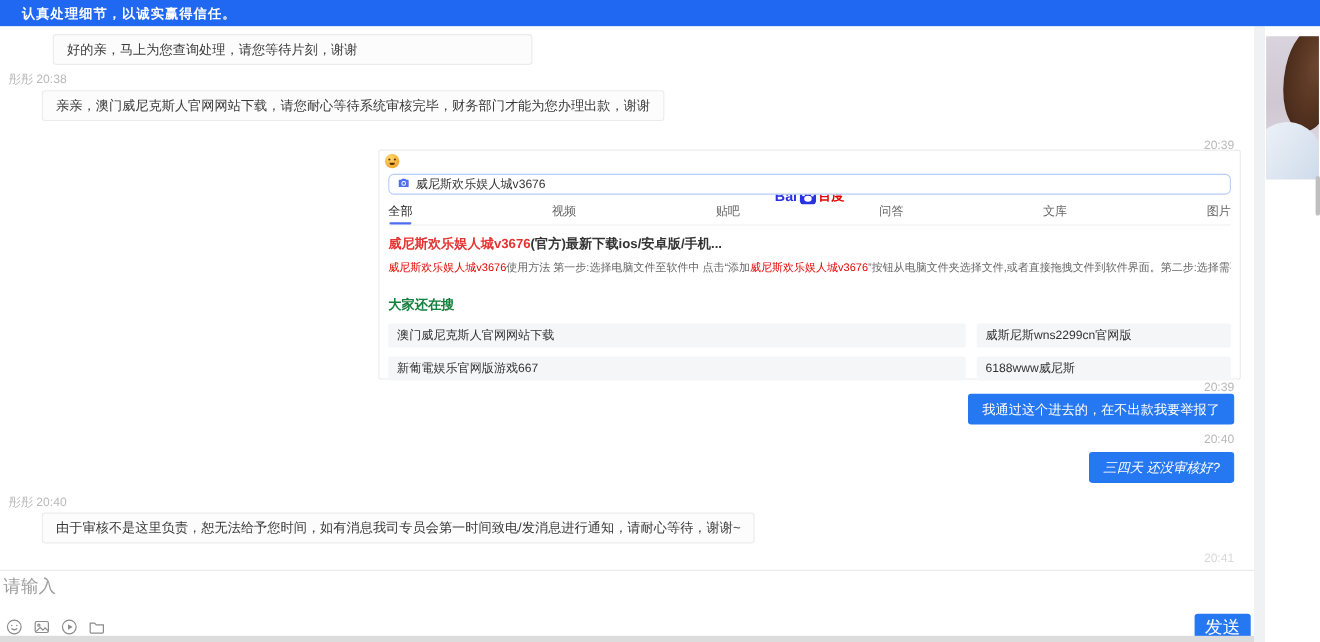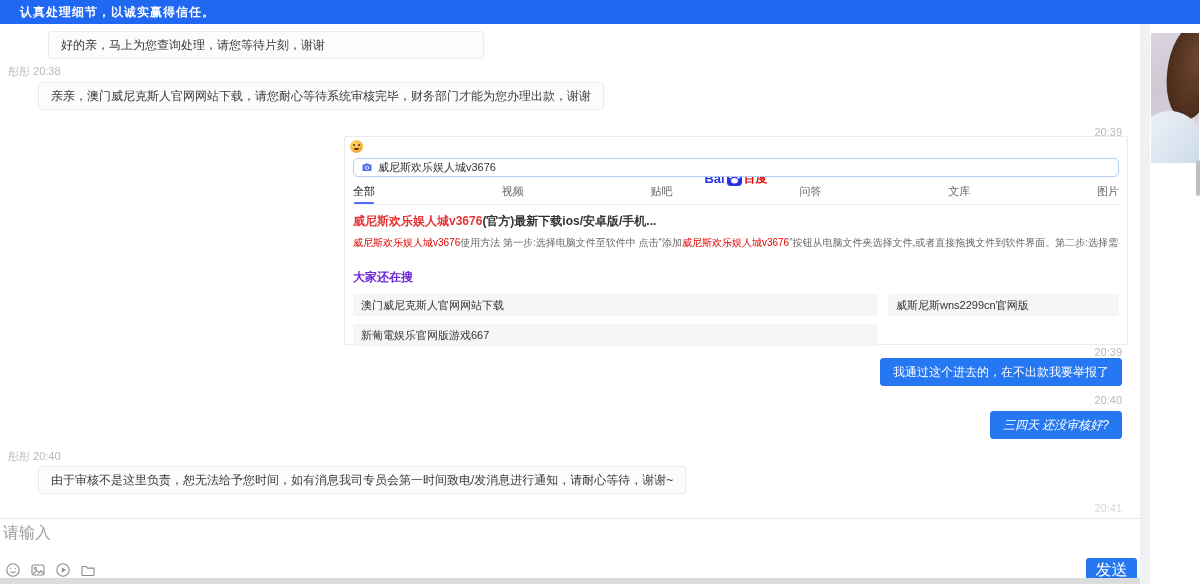--- a/index.html
+++ b/index.html
@@ -53,21 +53,21 @@
   .tab.active::after { content:''; position:absolute; left:1px; right:1px; bottom:0; height:2px;
     background:#4e6ef2; border-radius:1px; }
   .result { position:absolute; left:8px; top:76px; right:8px; }
   .r-title { font-size:12px; font-weight:bold; white-space:nowrap; overflow:hidden; }
   .r-title .red { color:#e53333; }
   .r-title .dark { color:#333; }
   .r-desc { margin-top:6px; font-size:10px; color:#666; white-space:nowrap; overflow:hidden; }
   .r-desc .red { color:#e10602; }
   .r-url { margin-top:5px; font-size:10px; color:#c2c2c2; }
   .related { position:absolute; left:8px; right:8px; top:132px; }
-  .rel-head { font-size:12px; font-weight:bold; color:#6d28d9; }
+  .rel-head { font-size:12px; font-weight:bold; color:#15803d; }
   .rel-grid { margin-top:8px; display:grid; grid-template-columns:525px 1fr; column-gap:10px; row-gap:8px; }
   .rel-item { height:22px; line-height:22px; background:#f5f6f7; border-radius:2px;
     font-size:11px; color:#333; padding:0 8px; white-space:nowrap; overflow:hidden; }
 
   
   .composer { position:absolute; top:518px; left:0; width:1140px; height:66px;
     border-top:1px solid #e8e8e8; background:#fff; }
   .composer textarea { position:absolute; left:0; top:0; width:760px; height:36px;
     border:none; outline:none; resize:none; font-family:inherit; font-size:16px;
     color:#333; padding:4px 0 0 3px; background:transparent; }
@@ -156,20 +156,21 @@
           <span class="red">威尼斯欢乐娱人城v3676</span><span>使用方法 第一步:选择电脑文件至软件中 点击“添加</span><span class="red">威尼斯欢乐娱人城v3676</span><span>”按钮从电脑文件夹选择文件,或者直接拖拽文件到软件界面。第二步:选择需要转换...</span>
         </div>
       </div>
 
       <div class="related">
         <div class="rel-head">大家还在搜</div>
         <div class="rel-grid">
           <div class="rel-item">澳门威尼克斯人官网网站下载</div>
           <div class="rel-item">威斯尼斯wns2299cn官网版</div>
           <div class="rel-item">新葡電娱乐官网版游戏667</div>
+          <div class="rel-item">6188www威尼斯</div>
         </div>
       </div>
     </div>
 
     <div class="meta ts ts2">20:39</div>
     <div class="bubble right u1">我通过这个进去的，在不出款我要举报了</div>
 
     <div class="meta ts ts3">20:40</div>
     <div class="bubble right u2">三四天 还没审核好?</div>
 

